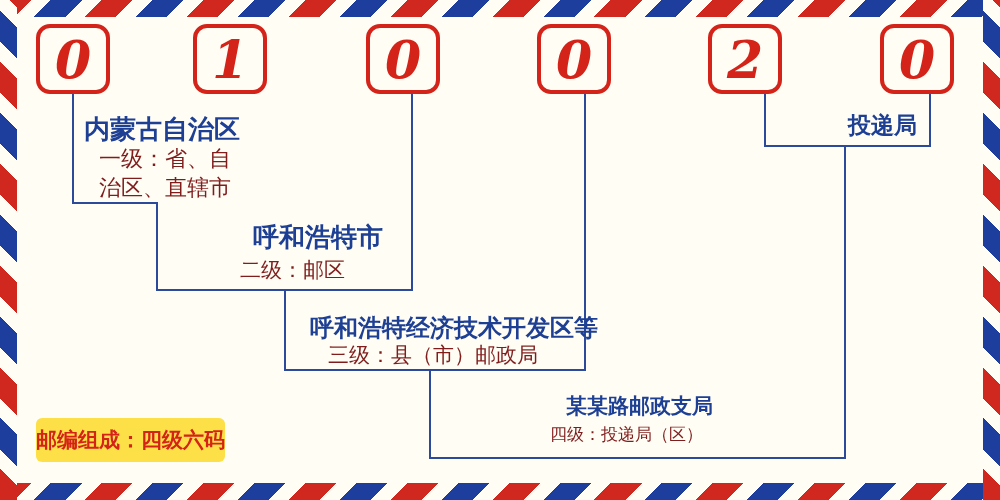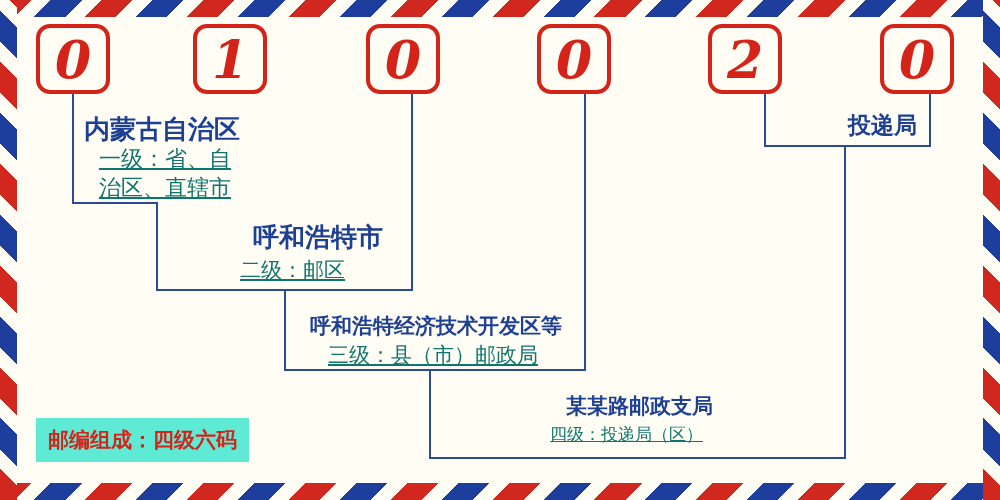--- a/index.html
+++ b/index.html
@@ -41,36 +41,36 @@
     border: 4px solid #d42318; border-radius: 14px;
     color: #d42318;
     font-family: "DejaVu Serif", "Liberation Serif", serif;
     font-style: italic; font-weight: bold; font-size: 52px;
     display: flex; align-items: center; justify-content: center;
     z-index: 3; background: transparent;
   }
 
   
   .lvl-name { position: absolute; color: #1d3f94; font-weight: bold; z-index: 3; white-space: nowrap; text-align: right; }
-  .lvl-desc { position: absolute; color: #0f766e; z-index: 3; text-decoration: underline; }
+  .lvl-desc { position: absolute; color: #7f1d1d; z-index: 3; }
   #l1-name { left: 84px;  top: 112px; font-size: 26px; }
   #l1-desc { left: 94px;  top: 145px; width: 142px; font-size: 22px; line-height: 1.3; text-align: center; }
   #l2-name { left: 226px; top: 220px; font-size: 26px; padding-left: 27px; }
   #l2-desc { left: 240px; top: 256px; font-size: 21px; white-space: nowrap; }
-  #l3-name { left: 310px; top: 312px; font-size: 21px; }
+  #l3-name { left: 310px; top: 312px; font-size: 24px; }
   #l3-desc { left: 328px; top: 341px; font-size: 21px; white-space: nowrap; }
   #l4-name { left: 566px; top: 392px; font-size: 21px; }
   #l4-desc { left: 550px; top: 423px; font-size: 17px; white-space: nowrap; }
   #l5-name { left: 848px; top: 110px; font-size: 23px; }
 
   
   #note {
     position: absolute; left: 36px; top: 418px;
-    background: #5eead4; border-radius: 1px;
-    padding: 8px 12px;
+    background: #fde047; border-radius: 6px;
+    padding: 8px 0;
     color: #d42318; font-weight: bold; font-size: 21px;
     z-index: 3; white-space: nowrap;
   }
 </style>
 </head>
 <body>
 
 <div class="border-bar border-top"></div>
 <div class="border-bar border-bottom"></div>
 <div class="border-bar border-left"></div>

